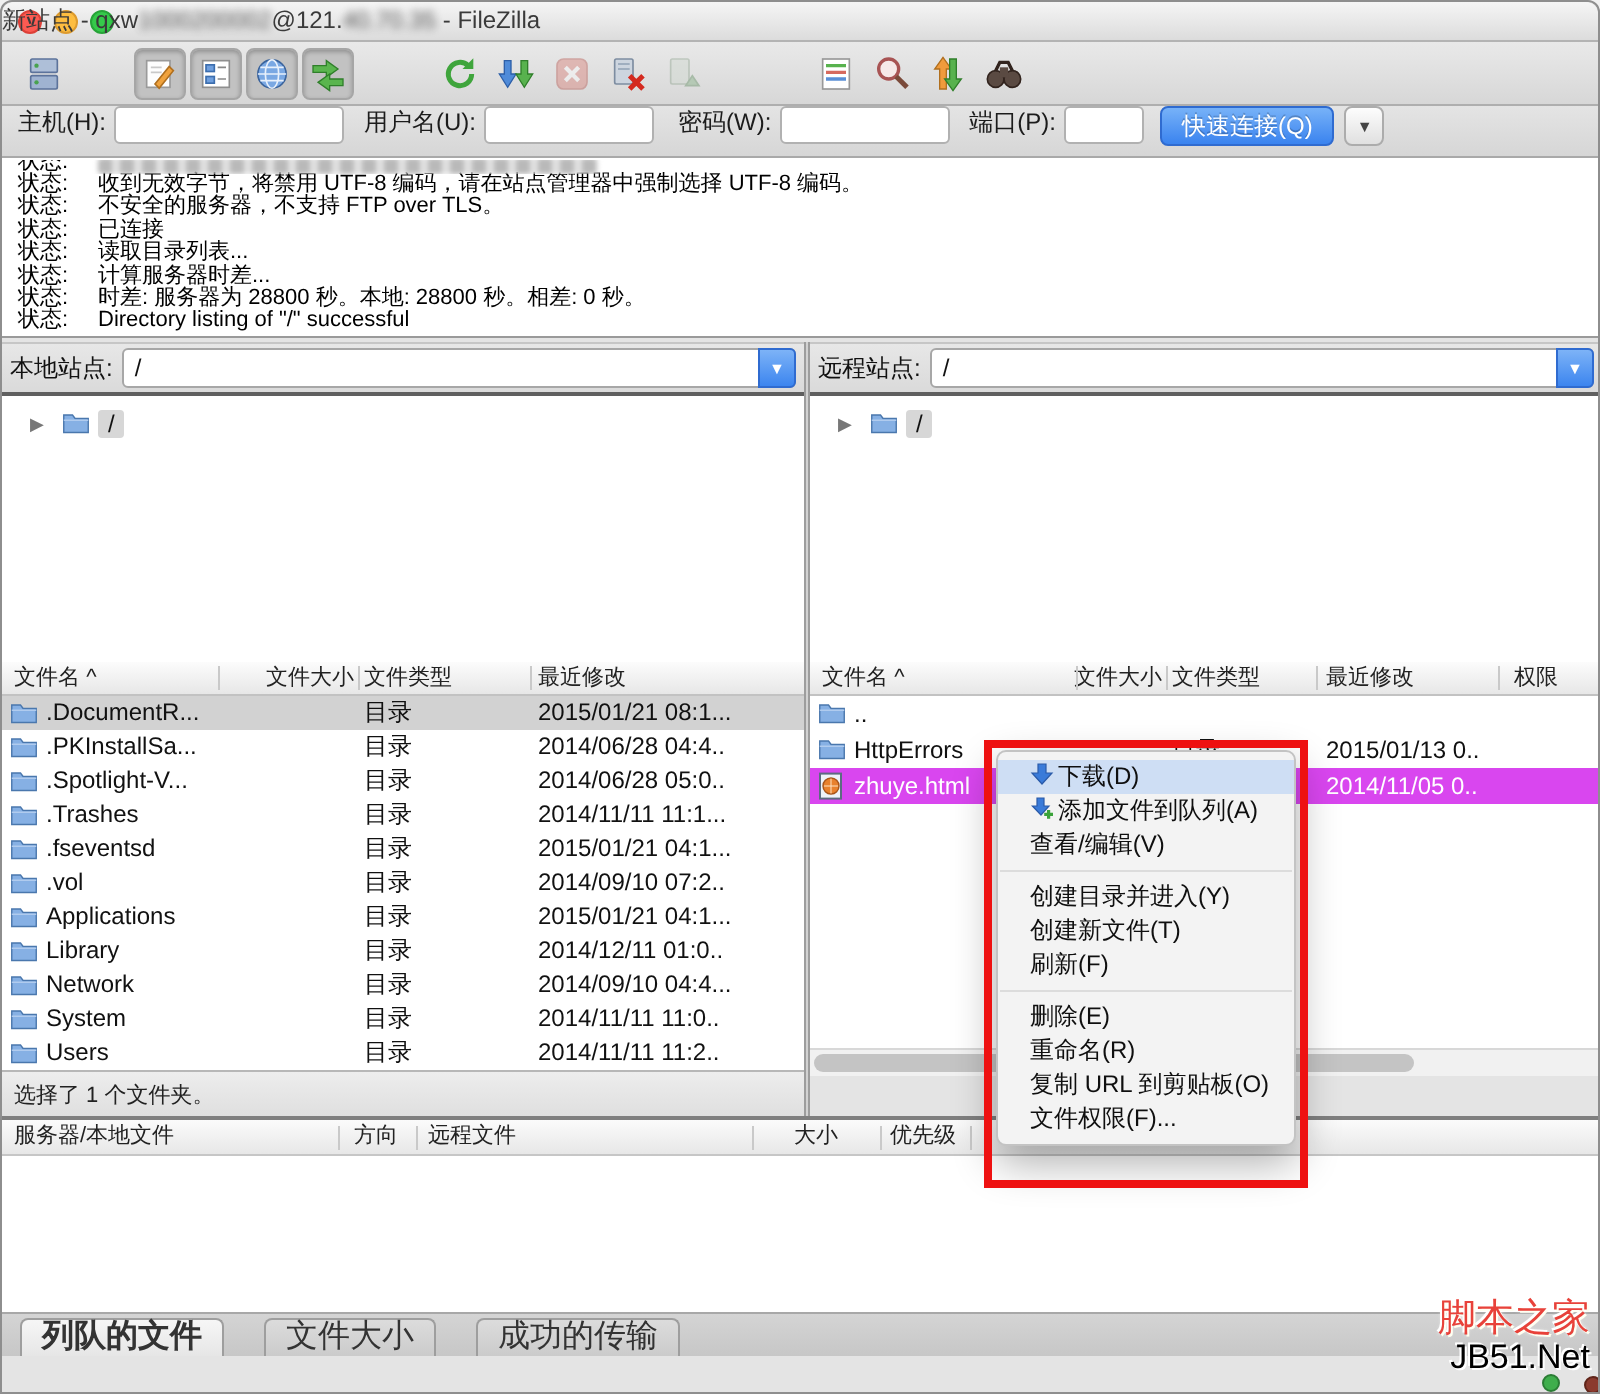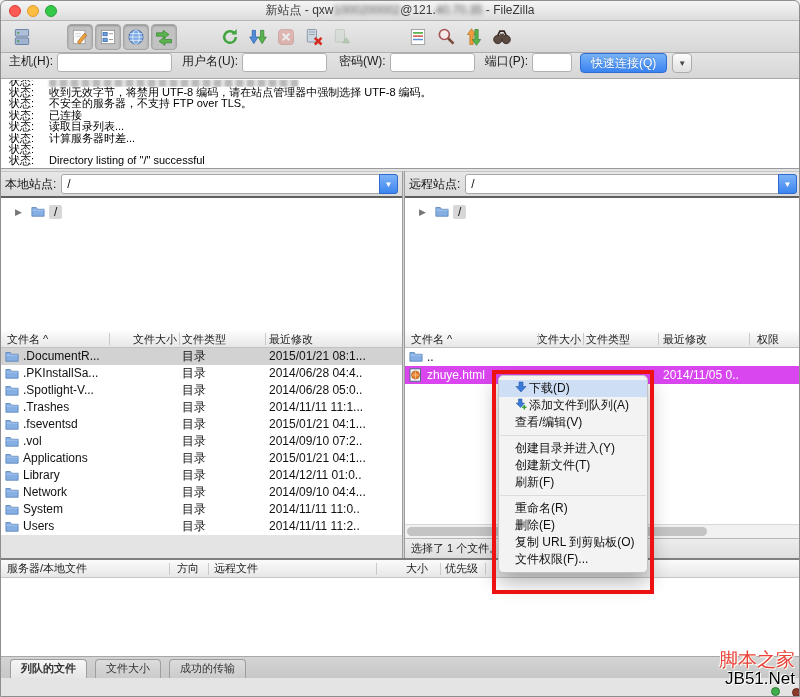--- a/index.html
+++ b/index.html
@@ -7,21 +7,21 @@
   .window{position:relative;width:800px;height:697px;background:#e4e4e4;
     font-family:"Liberation Sans",sans-serif;color:#111;border:1px solid #8e8e8e;
     border-radius:6px 6px 0 0;overflow:hidden}
   
   .titlebar{position:absolute;left:0;top:0;width:100%;height:20px;
     background:linear-gradient(#f5f5f5,#dcdcdc);border-bottom:1px solid #b4b4b4;border-radius:6px 6px 0 0}
   .traffic{position:absolute;top:4px;width:12px;height:12px;border-radius:50%}
   .t-red{left:8px;background:#fc5a52;border:1px solid #dd4038}
   .t-yellow{left:26px;background:#fdbd40;border:1px solid #dd9b2e}
   .t-green{left:44px;background:#35c94a;border:1px solid #27a338}
-  .title{position:absolute;left:0;width:100%;text-align:center;font-size:12px;line-height:19px;color:#3a3a3a}
+  .title{position:absolute;left:0;width:100%;text-align:left;font-size:12px;line-height:19px;color:#3a3a3a}
   .blurred{filter:blur(2px);opacity:.85}
   
   .toolbar{position:absolute;left:0;top:20px;width:100%;height:32px;
     background:linear-gradient(#e9e9e9,#d7d7d7);border-bottom:1px solid #aeaeae;
     display:flex;align-items:center;padding-left:8px}
   .tbgroup{display:flex}
   .tbgroup.g1{margin-right:30px}.tbgroup.g2{margin-right:38px}.tbgroup.g3{margin-right:48px}
   .tb{width:26px;height:26px;margin-right:2px;border-radius:4px;display:flex;align-items:center;justify-content:center}
   .tb.pressed{background:#c2c2c2;border:1px solid #a6a6a6;box-shadow:inset 0 1px 2px rgba(0,0,0,.25)}
   .tb.disabled{opacity:.42}
@@ -91,26 +91,26 @@
     font-size:11px;color:#222;padding-left:6px;display:flex;align-items:center}
   .st-left{left:0;top:534px;width:401px;height:23px}
   .st-right{left:404px;top:537px;width:396px;height:20px}
   .hscroll{position:absolute;left:404px;top:523px;width:396px;height:14px;background:#f1f1f1;border-top:1px solid #d8d8d8}
   .hthumb{position:absolute;left:2px;top:2px;width:300px;height:9px;border-radius:5px;background:#c4c4c4}
   
   .queue{position:absolute;left:0;top:557px;width:100%;height:98px;background:#fff;border-top:2px solid #7f7f7f}
   .qh{position:relative;height:18px;background:linear-gradient(#fbfbfb,#e7e7e7);border-bottom:1px solid #c6c6c6;
     font-size:11px;color:#222}
   .qh .hcell{line-height:17px}
-  .q1{left:6px}.q2{left:176px}.q3{left:213px}.q4{left:396px;width:40px;text-align:center}.q5{left:444px}
+  .q1{left:6px}.q2{left:176px}.q3{left:213px}.q4{left:396px;width:40px;text-align:left}.q5{left:444px}
   .qs1{left:168px}.qs2{left:207px}.qs3{left:375px}.qs4{left:439px}.qs5{left:484px}
   .tabsrow{position:absolute;left:0;top:655px;width:100%;height:22px;
     background:linear-gradient(#d4d4d4,#c7c7c7);border-top:1px solid #a8a8a8;
     display:flex;align-items:flex-end;padding-left:9px}
-  .tab{height:19px;padding:0 10px;margin-right:8px;font-size:11px;line-height:17px;color:#333;
+  .tab{height:19px;padding:0 10px;margin-right:20px;font-size:16px;line-height:17px;color:#333;
     border:1px solid #9e9e9e;border-bottom:none;border-radius:4px 4px 0 0;
     background:linear-gradient(#dcdcdc,#cbcbcb)}
   .tab.active{background:linear-gradient(#f6f6f6,#e6e6e6);font-weight:bold}
   
   .statusbar{position:absolute;left:0;top:677px;width:100%;height:20px;
     background:linear-gradient(#eaeaea,#d5d5d5);border-top:1px solid #adadad;font-size:11px;color:#222}
   .sb-cluster{position:absolute;left:648px;top:0;height:19px;display:flex;align-items:center;gap:6px}
   .redact-box{width:30px;height:11px;background:#151515;border-radius:1px}
   .dot{position:absolute;width:9px;height:9px;border-radius:50%;z-index:12}
   .dot-green{left:770px;top:686px;background:#3fae4c;border:1px solid #2b7d35}
@@ -288,20 +288,21 @@
       <div class="log-line">
         <span class="lab">状态:</span>
         <span>读取目录列表...</span>
       </div>
       <div class="log-line">
         <span class="lab">状态:</span>
         <span>计算服务器时差...</span>
       </div>
       <div class="log-line">
         <span class="lab">状态:</span>
+        <span>时差: 服务器为 28800 秒。本地: 28800 秒。相差: 0 秒。</span>
       </div>
       <div class="log-line">
         <span class="lab">状态:</span>
         <span>Directory listing of "/" successful</span>
       </div>
     </div>
 
   <div class="sitebar sb-left">
     <span>本地站点:</span>
     <div class="combo">
@@ -448,20 +449,21 @@
           <span class="ric"><svg width="14" height="12" viewBox="0 0 16 13">
               <path d="M1 2.5h5l1.5 2H15v8H1z" fill="#86b0e4" stroke="#4a77ad" stroke-width="0.8"></path>
               <path d="M1 5.5h14" stroke="#b3cdef" stroke-width="0.8"></path>
             </svg></span>
           <span class="cell L-name">Users</span>
           <span class="cell L-type">目录</span>
           <span class="cell L-date">2014/11/11 11:2..</span>
         </div>
       </div>
   </div>
+  <div class="pane-status st-left">选择了 1 个文件夹。</div>
 
   <div class="pane pn-right">
     <div class="lheader">
       <span class="hcell" style="left:6px"><span>文件名</span> <span>^</span></span>
       <span class="hcell hdr-size-R">文件大小</span>
       <span class="hcell" style="left:181px">文件类型</span>
       <span class="hcell" style="left:258px">最近修改</span>
       <span class="hcell" style="left:352px">权限</span>
       <span class="hsep rsep1"></span>
         <span class="hsep rsep2"></span>
@@ -472,37 +474,46 @@
         <div class="frow">
           <span class="ric"><svg width="14" height="12" viewBox="0 0 16 13">
               <path d="M1 2.5h5l1.5 2H15v8H1z" fill="#86b0e4" stroke="#4a77ad" stroke-width="0.8"></path>
               <path d="M1 5.5h14" stroke="#b3cdef" stroke-width="0.8"></path>
             </svg></span>
           <span class="cell R-name">..</span>
           <span class="cell R-type"></span>
           <span class="cell R-date"></span>
           <span class="cell R-perm"></span>
         </div>
+        <div class="frow">
+          <span class="ric"><svg width="14" height="12" viewBox="0 0 16 13">
+              <path d="M1 2.5h5l1.5 2H15v8H1z" fill="#86b0e4" stroke="#4a77ad" stroke-width="0.8"></path>
+              <path d="M1 5.5h14" stroke="#b3cdef" stroke-width="0.8"></path>
+            </svg></span>
+          <span class="cell R-name">HttpErrors</span>
+          <span class="cell R-type">目录</span>
+          <span class="cell R-date">2015/01/13 0..</span>
+          <span class="cell R-perm"></span>
+        </div>
         <div class="frow sel-blue">
           <span class="ric"><svg width="13" height="14" viewBox="0 0 13 14">
               <rect x="1" y="0.8" width="10.5" height="12.5" fill="#eef3fa" stroke="#5c6c80"></rect>
               <circle cx="6.5" cy="7" r="4" fill="#e8812d" stroke="#a8551a" stroke-width="0.7"></circle>
               <path d="M3 7h7M6.5 3.3v7.4" stroke="#ffe3c4" stroke-width="0.5" fill="none"></path>
             </svg></span>
           <span class="cell R-name">zhuye.html</span>
           <span class="cell R-type"></span>
           <span class="cell R-date">2014/11/05 0..</span>
           <span class="cell R-perm"></span>
         </div>
       </div>
   </div>
   <div class="hscroll">
       <div class="hthumb"></div>
     </div>
-  <div class="pane-status st-right">选择了 1 个文件。</div>
 
   <div class="queue">
     <div class="qh">
       <span class="hcell q1">服务器/本地文件</span>
       <span class="hcell q2">方向</span>
       <span class="hcell q3">远程文件</span>
       <span class="hcell q4">大小</span>
       <span class="hcell q5">优先级</span>
       <span class="hsep qs1" style="top:3px"></span>
         <span class="hsep qs2" style="top:3px"></span>
@@ -528,22 +539,22 @@
       <div class="mi has-ic"><span class="mic"><svg width="12" height="12" viewBox="0 0 12 12">
             <path d="M3.5 1H7v4H9.5L5.5 9.5 1.2 5H3.5z" fill="#3a7bd9" stroke="#2a5aa8" stroke-width="0.6"></path>
             <path d="M9.3 7v4.4M7.1 9.2h4.4" stroke="#3aa23a" stroke-width="1.6"></path>
           </svg></span><span>添加文件到队列(A)</span></div>
       <div class="mi"><span>查看/编辑(V)</span></div>
       <div class="msep"></div>
       <div class="mi"><span>创建目录并进入(Y)</span></div>
       <div class="mi"><span>创建新文件(T)</span></div>
       <div class="mi"><span>刷新(F)</span></div>
       <div class="msep"></div>
+      <div class="mi"><span>删除(E)</span></div>
       <div class="mi"><span>重命名(R)</span></div>
-      <div class="mi"><span>删除(E)</span></div>
       <div class="mi"><span>复制 URL 到剪贴板(O)</span></div>
       <div class="mi"><span>文件权限(F)...</span></div>
     </div>
 
   <div class="redbox" style="border-color: rgb(238, 17, 17);"></div>
 
   <div class="wm">
     <div class="wm1">脚本之家</div>
     <div class="wm2">JB51.Net</div>
   </div>

